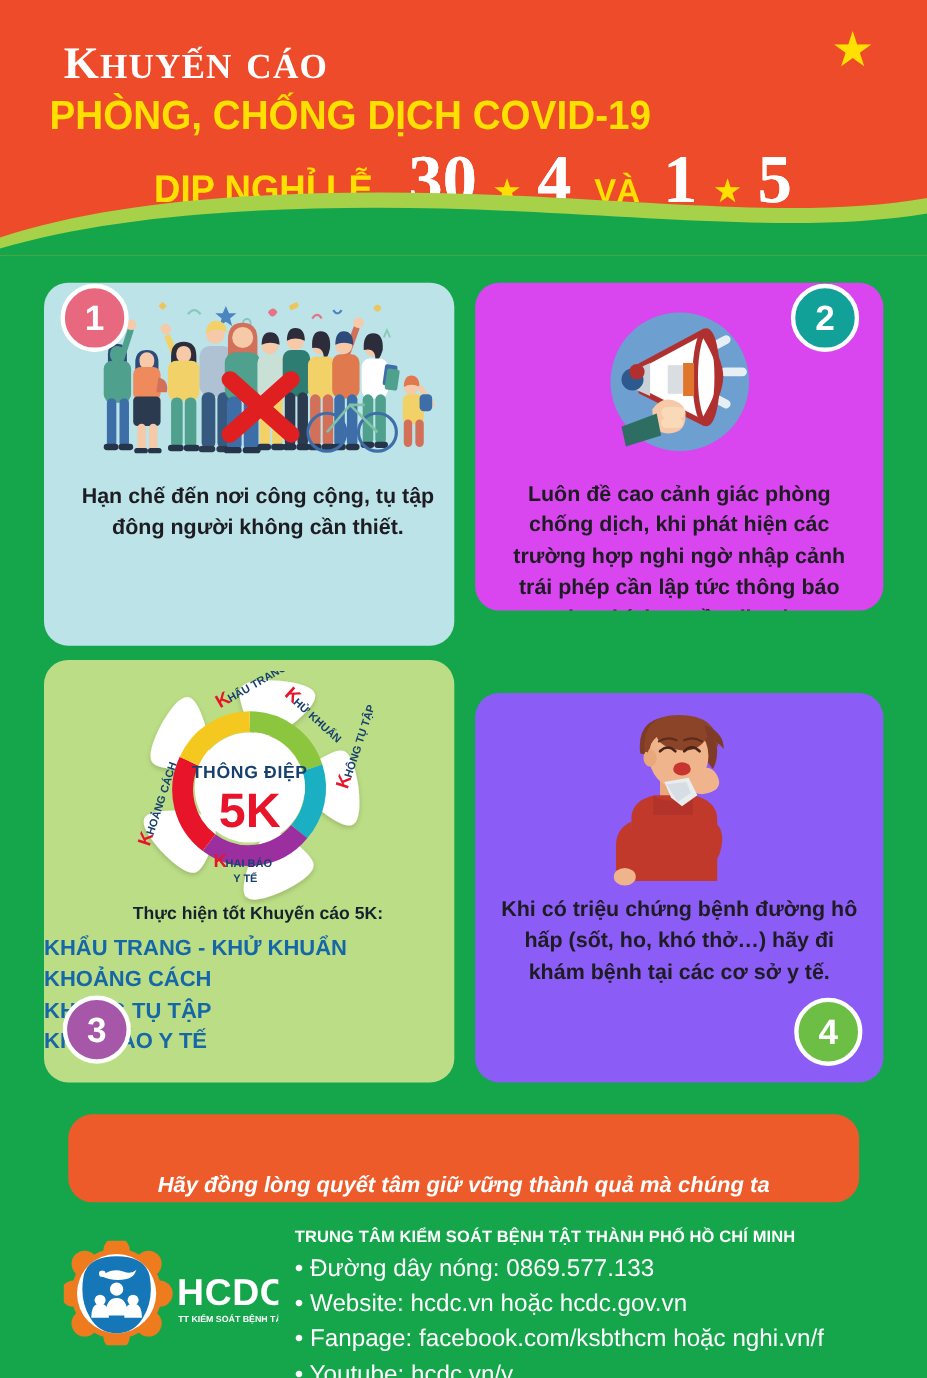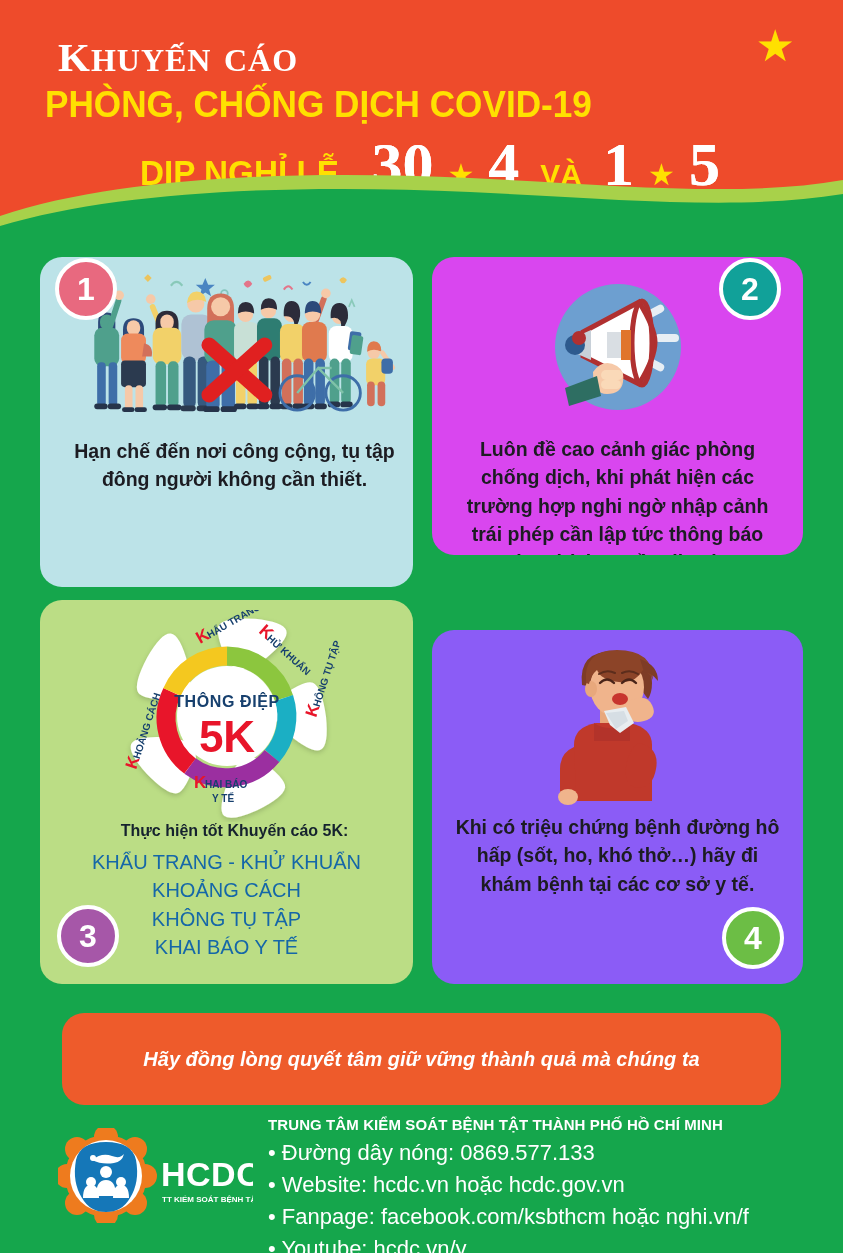--- a/index.html
+++ b/index.html
@@ -103,30 +103,30 @@
       display:flex; align-items:center; justify-content:center; }
   
   .fivek-wrap { position:absolute; left:0; top:8px; width:100%; height:215px;
       display:flex; align-items:center; justify-content:center; }
 
   #p3head {
     position:absolute; top:222px; left:0; width:100%; text-align:center;
     color:#15222E; font-weight:700; font-size:16px;padding-left:16px;
   }
   #p3list {
-    position:absolute; top:248px; left:0; width:100%; text-align:center;
-    color:#1567A8; font-weight:400; font-size:20px; line-height:1.42;
+    position:absolute; top:248px; left:0; width:100%; 
+    color:#1567A8; font-weight:700; font-size:20px; line-height:1.42;
   }
   #p3list div { white-space:nowrap; }
 
   
   .banner {
-    position:absolute; left:62px; top:1013px; width:719px; height:92px;
+    position:absolute; left:62px; top:1013px; width:719px; height:80px;
     background:#EE5B2B; border-radius:22px; z-index:5;
-    display:flex; align-items:center; justify-content:center;
+    display:flex; align-items:flex-end; justify-content:center;
   }
   .banner p {
     color:#ffffff; font-weight:700; font-style:italic;
     font-size:20px; line-height:1.45; text-align:center;
     padding:0 22px;
   }
 
   
   .footer { position:absolute; left:0; top:1106px; width:843px; height:147px; z-index:5; }
   .logo-wrap { position:absolute; left:58px; top:22px; width:195px; height:95px; }

